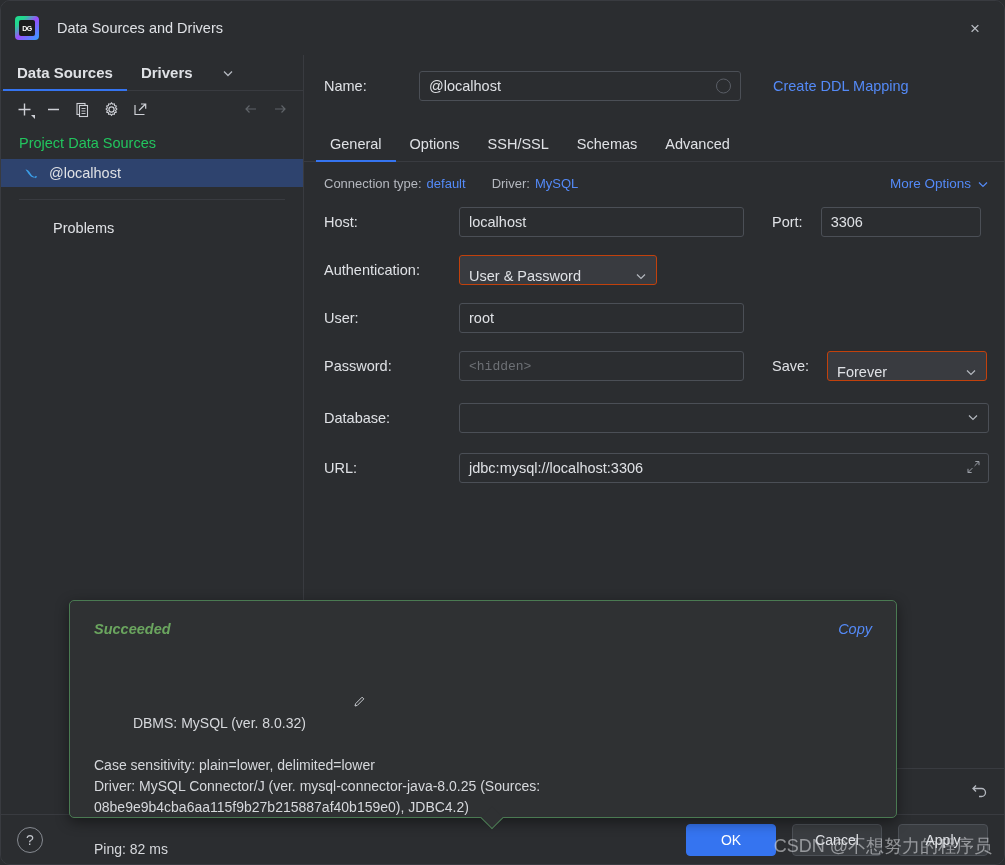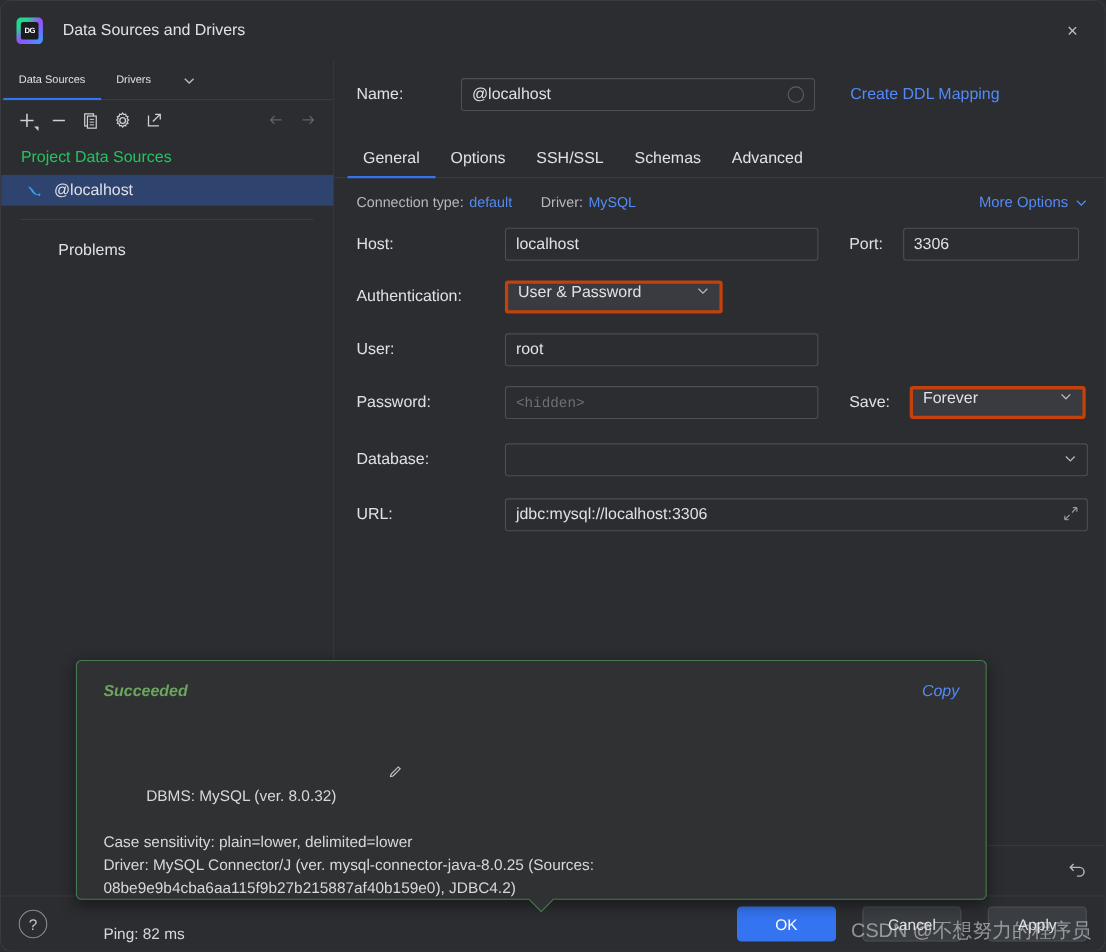--- a/index.html
+++ b/index.html
@@ -64,22 +64,23 @@
   }
   .tabs-row {
     display: flex; align-items: flex-end;
     height: 36px;
     border-bottom: 1px solid #393b40;
     position: relative;
     padding-left: 2px;
   }
   .ltab {
     padding: 0 14px; height: 35px; line-height: 35px;
-    font-size: 10px; color: #dfe1e5; cursor: pointer;
-    position: relative;
+    font-size: 15px; color: #dfe1e5; cursor: pointer;
+    position: relative;
+    font-weight: bold;
   }
   .ltab.active { color: #dfe1e5; }
   .ltab.active::after {
     content: ""; position: absolute; left: 0; right: 0; bottom: -1px;
     height: 2px; background: #3574f0;
   }
   .tabs-chevron {
     margin-left: 14px; color: #b4b8bf; font-size: 12px; cursor: pointer;
     height: 35px; display: flex; align-items: center;
   }
@@ -165,23 +166,23 @@
   .conn-bar .gap { width: 26px; }
   .conn-bar .more {
     margin-left: auto; color: #548af7; cursor: pointer; font-size: 13.5px;
     display: flex; align-items: center; gap: 6px;
   }
 
   .fields { padding: 16px 20px 0 20px; }
   .frow2 { display: flex; align-items: center; margin-bottom: 18px; }
   .lbl2 { font-size: 14.5px; color: #dfe1e5; width: 135px; flex: 0 0 135px; }
   .combo {
-    background: #393b40; border: 3px solid #c2410c; border-radius: 3px;
+    background: #393b40; border: 1px solid #c2410c; border-radius: 3px;
     height: 30px; font-size: 14.5px; color: #dfe1e5;
-    display: flex; align-items: flex-start; padding: 0 9px; cursor: pointer;
+    display: flex; align-items: flex-end; padding: 0 9px; cursor: pointer;
     position: relative;
   }
   .combo .chev { margin-left: auto; color: #b4b8bf; font-size: 11px; padding-left: 12px; }
   .chev-only {
     position: absolute; right: 9px; top: 50%; transform: translateY(-50%);
     color: #b4b8bf; font-size: 11px;
   }
 
   
   .tooltip {
@@ -227,21 +228,21 @@
   .footer {
     height: 50px; display: flex; align-items: center;
     padding: 0 16px; border-top: 1px solid #393b40;
     background: #2b2d30; position: relative;
   }
   .help {
     width: 26px; height: 26px; border-radius: 50%; border: 1px solid #868a91;
     color: #c2c5cb; display: flex; align-items: center; justify-content: center;
     font-size: 14px; cursor: pointer;
   }
-  .btns { margin-left: auto; display: flex; gap: 24px; }
+  .btns { margin-left: auto; display: flex; gap: 16px; }
   .btn {
     min-width: 90px; height: 32px; border-radius: 4px;
     display: flex; align-items: center; justify-content: center;
     font-size: 14px; cursor: pointer;
     border: 1px solid #4d5157; background: #3a3d41; color: #dfe1e5;
   }
   .btn.primary { background: #3574f0; border-color: #3574f0; color: #fff; }
 
   .watermark {
     position: absolute; right: 12px; bottom: 6px;

